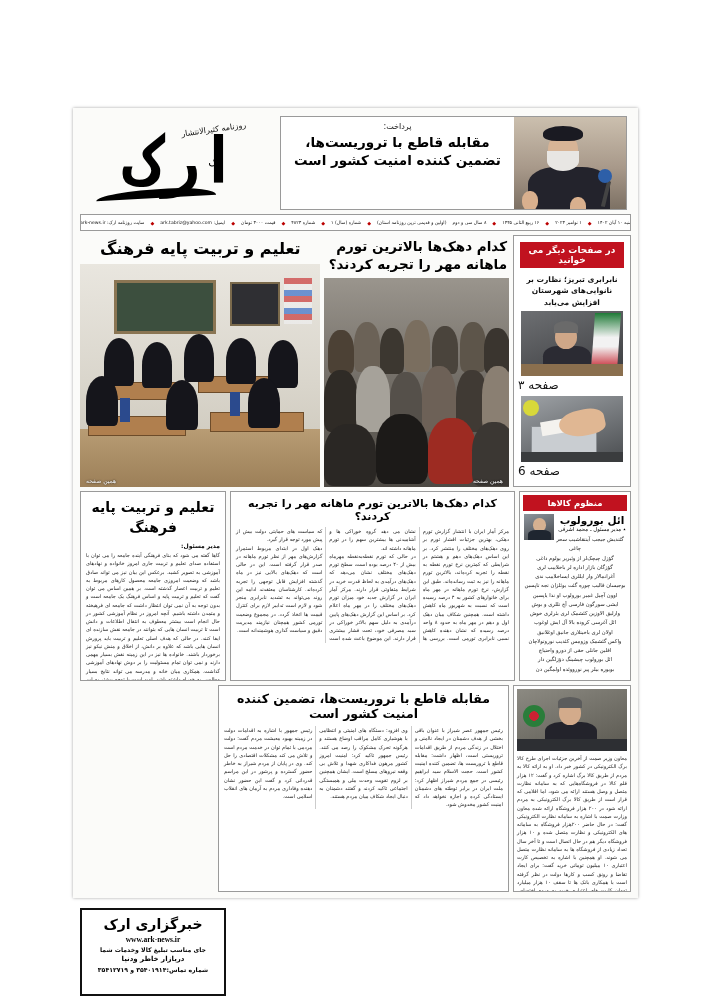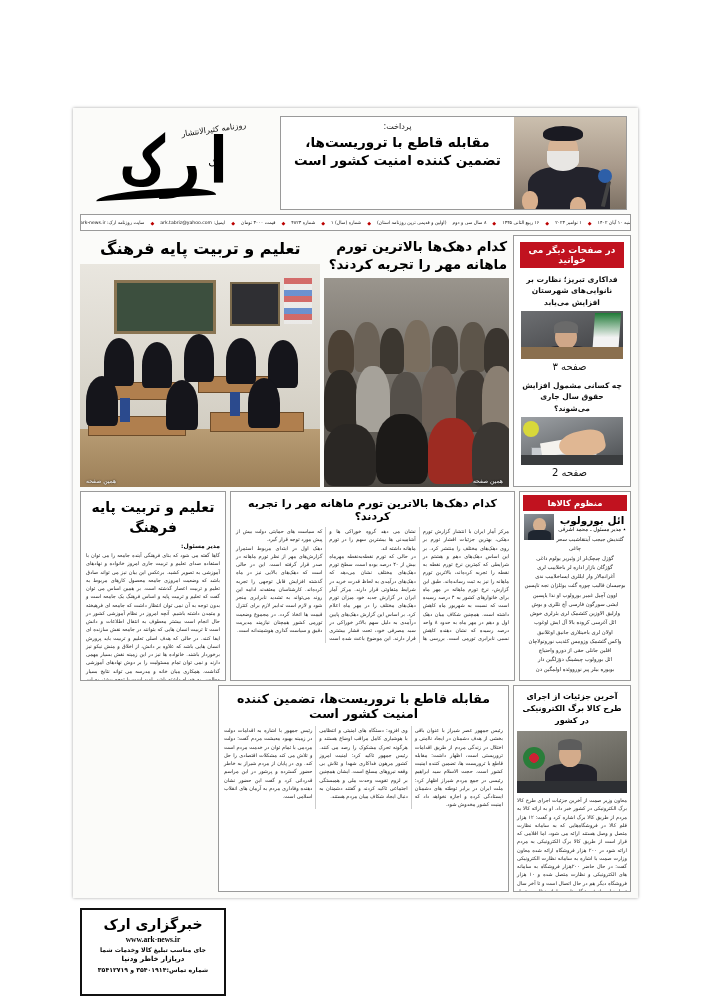--- a/index.html
+++ b/index.html
@@ -400,22 +400,22 @@
   .sp1-desk { position:absolute; left:0; right:0; bottom:0; height: 12px; background:#8a6f4e; }
 
   .sp2-bg { position:absolute; inset:0; background: linear-gradient(160deg,#9ea2a6,#4a4d50); }
   .sp2-box { position:absolute; left: 10px; top: 30px; width: 64px; height: 28px; background:#c9cdd1; border:1px solid #8b8f93; }
   .sp2-hand { position:absolute; left: 38px; top: 14px; width: 46px; height: 26px; background:#e0b793; border-radius: 45% 40% 30% 55%; transform: rotate(-12deg); }
   .sp2-paper { position:absolute; left: 20px; top: 24px; width: 28px; height: 14px; background:#f4f2ee; transform: rotate(-10deg); }
   .sp2-green { position:absolute; left: 2px; top: 4px; width: 16px; height: 16px; background:#d8d83a; border-radius: 50%; }
   .sp2-floor { position:absolute; left:0; right:0; bottom:0; height: 10px; background:#3a3c3e; }
 
   .side-pg {
-    font-size: 10px;
-    text-align: center;
+    font-size: 12px;
+    text-align: left;
     padding: 2px 5px 4px 0;
     color: #111;
   }
 
   
   .row2 {
     display: flex;
     flex-direction: row-reverse;
     gap: 4px;
     margin-top: 4px;
@@ -662,41 +662,40 @@
             <div class="crowd-p" style="left:104px;top:140px;width:48px;height:66px;background:#9d2b22;"></div>
             <div class="crowd-p" style="left:0px;top:146px;width:52px;height:62px;background:#2a2724;"></div>
             <div class="crowd-p" style="left:148px;top:144px;width:44px;height:64px;background:#3b3733;"></div>
             <div class="cap-center">همین صفحه</div>
           </div>
         </div>
 
         <div class="col-side">
           <div class="side-banner">در صفحات دیگر می خوانید</div>
 
-          <div class="side-title">فداکاری تبریز؛ نظارت بر نانوایی‌های شهرستان افزایش می‌یابد</div>
+          <div class="side-title">نابرابری تبریز؛ نظارت بر نانوایی‌های شهرستان افزایش می‌یابد</div>
           <div class="side-photo">
             <div class="sp1-bg"></div>
             <div class="sp1-flag"></div>
             <div class="sp1-body"></div>
             <div class="sp1-head"></div>
             <div class="sp1-hair"></div>
             <div class="sp1-desk"></div>
           </div>
           <div class="side-pg">صفحه ۳</div>
 
-          <div class="side-title">چه کسانی مشمول افزایش حقوق سال جاری می‌شوند؟</div>
           <div class="side-photo">
             <div class="sp2-bg"></div>
             <div class="sp2-green"></div>
             <div class="sp2-box"></div>
             <div class="sp2-paper"></div>
             <div class="sp2-hand"></div>
             <div class="sp2-floor"></div>
           </div>
-          <div class="side-pg">صفحه 2</div>
+          <div class="side-pg">صفحه 6</div>
         </div>
       </div>
 
       <div class="row2">
 
         <div class="box r2-right">
           <h2>تعلیم و تربیت پایه فرهنگ</h2>
           <div class="byline">مدیر مسئول:</div>
           <div class="bodytext">گاها گفته می شود که بنای فرهنگی آینده جامعه را می توان با استفاده صدای تعلیم و تربیت جاری امروز خانواده و نهادهای آموزشی به تصویر کشید. برعکس این بیان نیز می تواند صادق باشد که وضعیت امروزی جامعه محصول کارهای مربوط به تعلیم و تربیت اعصار گذشته است. بر همین اساس می توان گفت که تعلیم و تربیت پایه و اساس فرهنگ یک جامعه است و بدون توجه به آن نمی توان انتظار داشت که جامعه ای فرهیخته و متمدن داشته باشیم. آنچه امروز در نظام آموزشی کشور در حال انجام است بیشتر معطوف به انتقال اطلاعات و دانش است تا تربیت انسان هایی که بتوانند در جامعه نقش سازنده ای ایفا کنند. در حالی که هدف اصلی تعلیم و تربیت باید پرورش انسان هایی باشد که علاوه بر دانش، از اخلاق و منش نیکو نیز برخوردار باشند. خانواده ها نیز در این زمینه نقش بسیار مهمی دارند و نمی توان تمام مسئولیت را بر دوش نهادهای آموزشی گذاشت. همکاری میان خانه و مدرسه می تواند نتایج بسیار مطلوبی به همراه داشته باشد. امید است با توجه بیشتر به این موضوع شاهد رشد و تعالی فرهنگی جامعه باشیم.</div>
         </div>
@@ -744,21 +743,20 @@
         <div class="box r3-center">
           <h2>مقابله قاطع با تروریست‌ها، تضمین کننده امنیت کشور است</h2>
           <div class="cols3">
             <div class="bodytext">رئیس جمهور عصر شیراز با عنوان باقی بخشی از هدف دشمنان در ایجاد ناامنی و اختلال در زندگی مردم از طریق اقدامات تروریستی است، اظهار داشت: مقابله قاطع با تروریست ها، تضمین کننده امنیت کشور است. حجت الاسلام سید ابراهیم رئیسی در جمع مردم شیراز اظهار کرد: ملت ایران در برابر توطئه های دشمنان ایستادگی کرده و اجازه نخواهد داد که امنیت کشور مخدوش شود.</div>
             <div class="bodytext">وی افزود: دستگاه های امنیتی و انتظامی با هوشیاری کامل مراقب اوضاع هستند و هرگونه تحرک مشکوک را رصد می کنند. رئیس جمهور تاکید کرد: امنیت امروز کشور مرهون فداکاری شهدا و تلاش بی وقفه نیروهای مسلح است. ایشان همچنین بر لزوم تقویت وحدت ملی و همبستگی اجتماعی تاکید کردند و گفتند دشمنان به دنبال ایجاد شکاف میان مردم هستند.</div>
             <div class="bodytext">رئیس جمهور با اشاره به اقدامات دولت در زمینه بهبود معیشت مردم گفت: دولت مردمی با تمام توان در خدمت مردم است و تلاش می کند مشکلات اقتصادی را حل کند. وی در پایان از مردم شیراز به خاطر حضور گسترده و پرشور در این مراسم قدردانی کرد و گفت این حضور نشان دهنده وفاداری مردم به آرمان های انقلاب اسلامی است.</div>
           </div>
         </div>
 
         <div class="box r3-left">
-          <h3>آخرین جزئیات از اجرای طرح کالا برگ الکترونیکی در کشور</h3>
           <div class="r3-photo">
             <div class="r3p-bg"></div>
             <div class="r3p-flower"></div>
             <div class="r3p-body"></div>
             <div class="r3p-head"></div>
             <div class="r3p-hair"></div>
             <div class="r3p-desk"></div>
           </div>
           <div class="bodytext">معاون وزیر صمت از آخرین جزئیات اجرای طرح کالا برگ الکترونیکی در کشور خبر داد. او به ارائه کالا به مردم از طریق کالا برگ اشاره کرد و گفت: ۱۲ هزار قلم کالا در فروشگاه‌هایی که به سامانه نظارت متصل و وصل هستند ارائه می شود، اما اقلامی که قرار است از طریق کالا برگ الکترونیکی به مردم ارائه شود در ۲۰۰ هزار فروشگاه ارائه شده معاون وزارت صمت با اشاره به سامانه نظارت الکترونیکی گفت: در حال حاضر ۲۰۰هزار فروشگاه به سامانه های الکترونیکی و نظارت متصل شده و ۱۰ هزار فروشگاه دیگر هم در حال اتصال است و تا آخر سال تعداد زیادی از فروشگاه ها به سامانه نظارت متصل می شوند. او همچنین با اشاره به تخصیص کارت اعتباری ۱۰ میلیون تومانی خرید گفت: برای ایجاد تقاضا و رونق کسب و کارها دولت در نظر گرفته است با همکاری بانک ها تا سقف ۱۰ هزار میلیارد تومان کارت های اعتباری خرید به مردم اختصاص دهد که مردم نیست به خرید کالاها و خدمات اقدام کند و بعد از آن هزینه آن را در قالب اقساط پرداخت کند.</div>
         </div>

